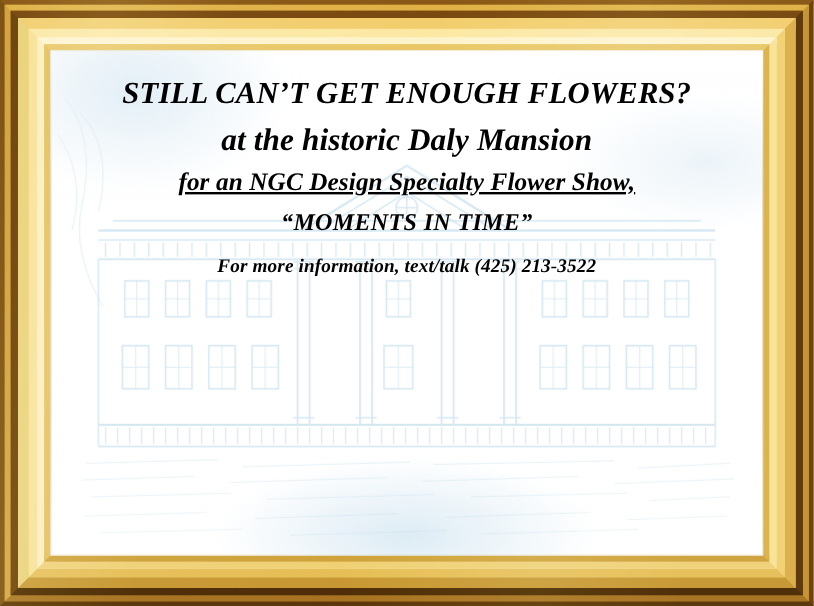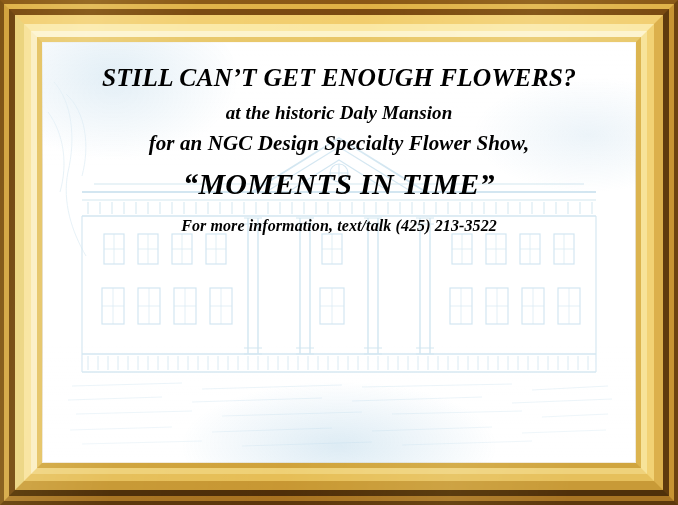--- a/index.html
+++ b/index.html
@@ -138,23 +138,23 @@
     width: 100%;
     font-style: italic;
     font-weight: bold;
     color: #000;
     line-height: 1.12;
     letter-spacing: 0.1px;
   }
 
   .l-title      { font-size: 25.5px; margin-bottom: 9px; letter-spacing: 0.2px; }
   .l-when       { font-size: 22px;   margin-bottom: 7px; }
-  .l-where      { font-size: 19px;   margin-bottom: 9px; font-family: Liberation Serif, serif; }
-  .l-for        { font-size: 21px;   margin-bottom: 12px; }
-  .l-theme      { font-size: 30px;   margin-bottom: 16px; letter-spacing: 0.3px; text-align: center; }
+  .l-where      { font-size: 26px;   margin-bottom: 9px; font-family: Liberation Serif, serif; }
+  .l-for        { font-size: 21px;   margin-bottom: 12px; text-decoration: underline; }
+  .l-theme      { font-size: 20px;   margin-bottom: 16px; letter-spacing: 0.3px; text-align: center; }
   .l-open       { font-size: 21px;   margin-bottom: 16px; }
   .l-info       { font-size: 16px; margin-bottom: 14px; }
   .l-facebook   { font-size: 17.5px; }
 </style>
 </head>
 <body>
 
 <div class="poster">
 
   <div class="ring ring-1"></div>

